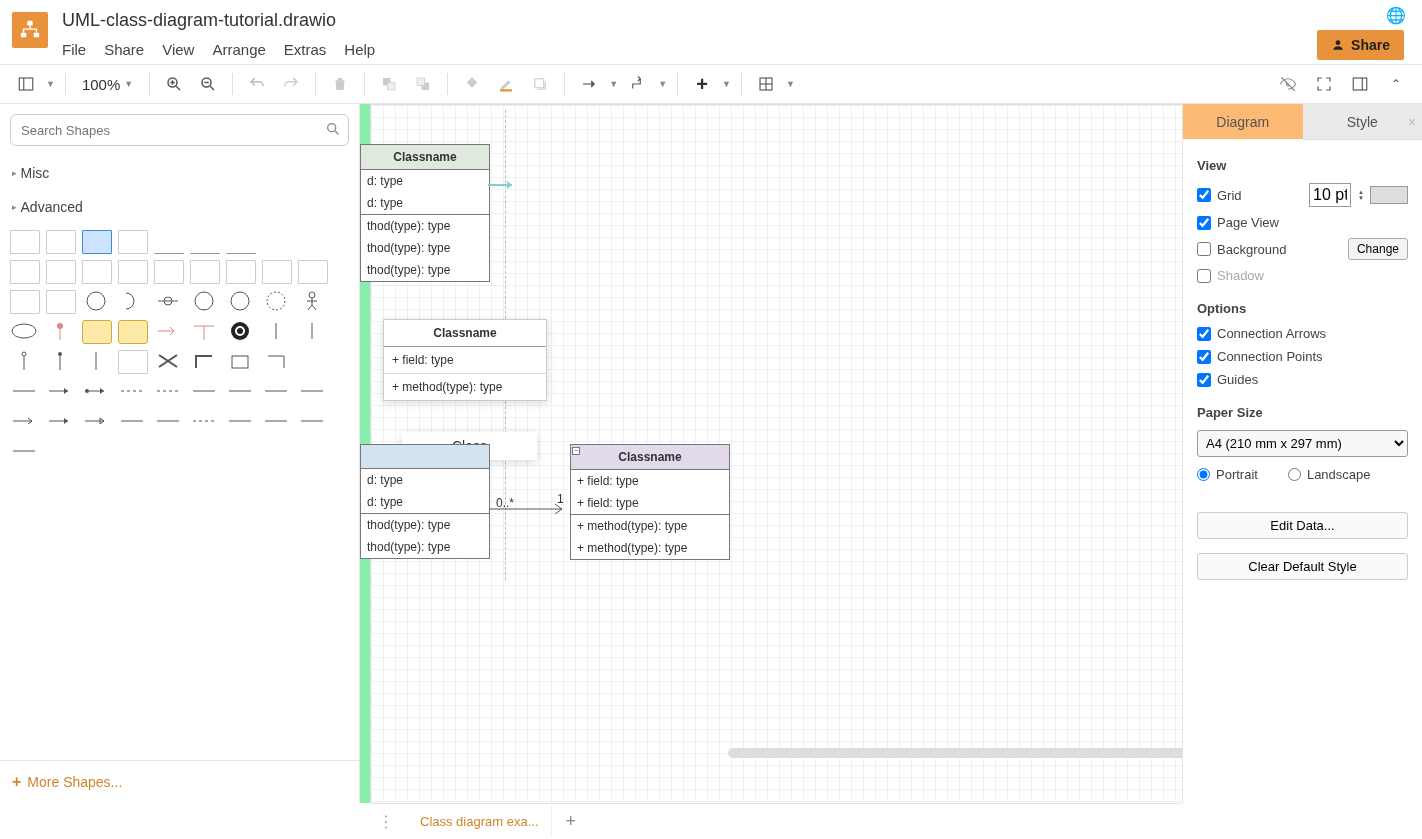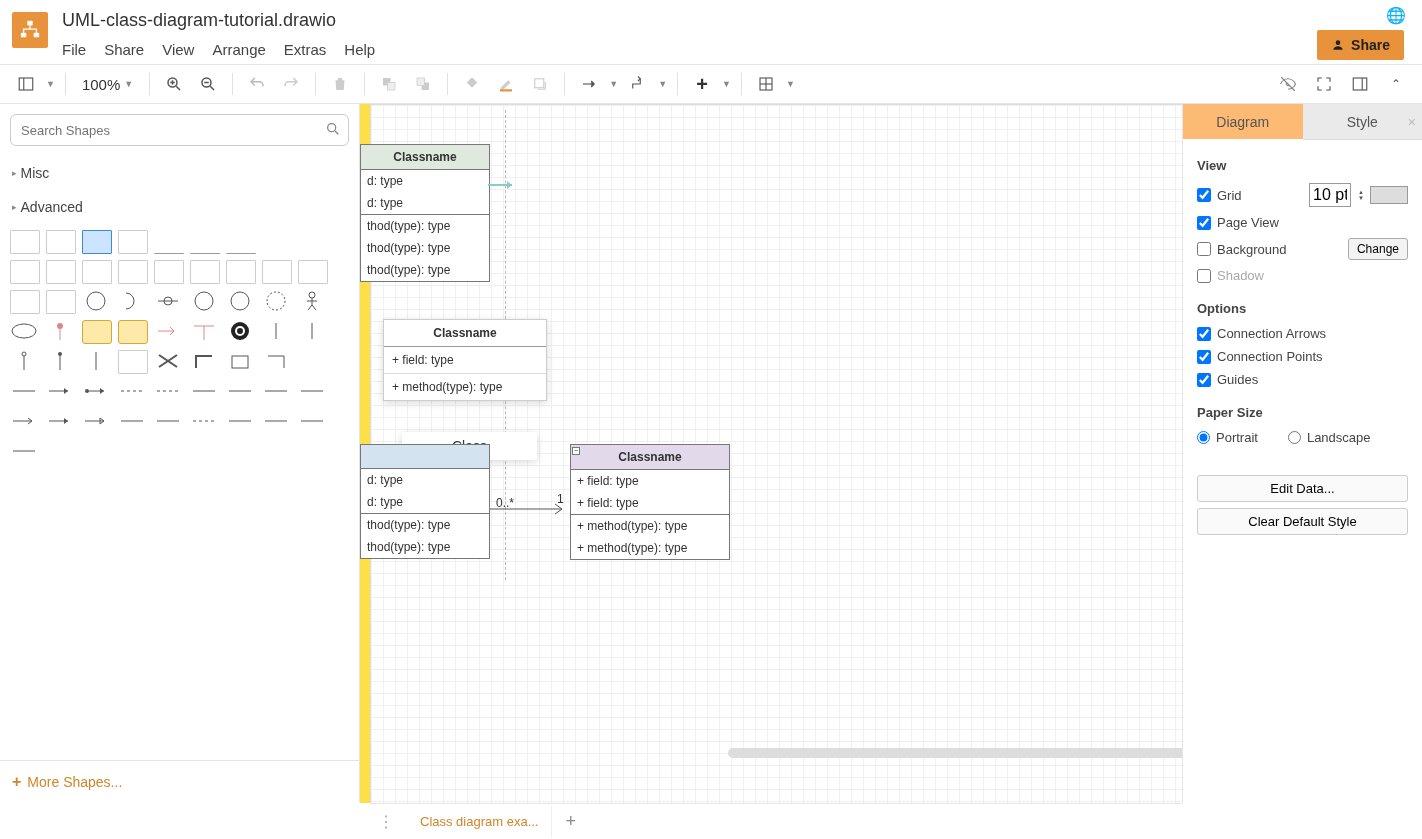--- a/index.html
+++ b/index.html
@@ -33,21 +33,21 @@
 .panel-header { padding: 9px 12px; font-size: 14px; color: #444; display: flex; align-items: center; gap: 4px; cursor: default; }
 .panel-header::before { content: "▸"; font-size: 9px; color: #888; }
 .panel-header.open::before { content: "▾"; }
 .sidebar-shapes { flex: 1; padding: 6px 10px; overflow: hidden; }
 .shape-grid { display: flex; flex-wrap: wrap; gap: 6px; }
 .shape-cell { width: 30px; height: 24px; border: 1px solid #ccc; border-radius: 1px; background: #fff; }
 .shape-cell.selected { background: #cce4ff; border-color: #3a8ad6; }
 .shape-cell.none { border: none; }
 .more-shapes { border-top: 1px solid #e5e5e5; padding: 12px; color: #d0852a; font-weight: 500; font-size: 14px; display: flex; align-items: center; gap: 6px; }
 
-.canvas-wrap { flex: 1; position: relative; background: #fde047; overflow: hidden; }
+.canvas-wrap { flex: 1; position: relative; background: #86efac; overflow: hidden; }
 .canvas-page { position: absolute; left: 10px; top: 0; width: 1157px; height: 790px; background: #fff; border: 1px solid #ddd; background-image: linear-gradient(to right, #f0f0f0 1px, transparent 1px), linear-gradient(to bottom, #f0f0f0 1px, transparent 1px), linear-gradient(to right, #e5e5e5 1px, transparent 1px), linear-gradient(to bottom, #e5e5e5 1px, transparent 1px); background-size: 12px 12px, 12px 12px, 60px 60px, 60px 60px; }
 .uml-class { position: absolute; background: #fff; border: 1px solid #777; font-size: 12px; }
 .uml-class .hdr { background: #dfe9dd; border-bottom: 1px solid #777; text-align: center; font-weight: 600; padding: 5px; }
 .uml-class .hdr.blue { background: #d4e3f0; }
 .uml-class .hdr.purple { background: #e2d9ea; }
 .uml-class .row { padding: 4px 6px; }
 .uml-class .section-sep { border-top: 1px solid #777; }
 .preview-float { position: absolute; background: #fff; border: 1px solid #ccc; box-shadow: 0 2px 8px rgba(0,0,0,0.15); font-size: 12px; }
 .preview-float .phdr { border-bottom: 1px solid #999; text-align: center; font-weight: 600; padding: 6px; }
 .preview-float .prow { padding: 6px 8px; border-bottom: 1px solid #ddd; }
@@ -70,21 +70,21 @@
 .rp-close { position: absolute; right: 6px; color: #bbb; font-size: 14px; }
 .rp-body { padding: 12px 14px; font-size: 13px; color: #444; }
 .rp-section-title { font-weight: 600; margin: 6px 0 10px 0; }
 .rp-row { display: flex; align-items: center; margin: 8px 0; gap: 6px; }
 .rp-row input[type=checkbox] { width: 14px; height: 14px; }
 .rp-row input[type=radio] { width: 13px; height: 13px; }
 .rp-grid-input { width: 42px; text-align: right; border: 1px solid #999; font-size: 16px; padding: 2px 3px; }
 .rp-swatch { width: 38px; height: 18px; border: 1px solid #999; background: #ddd; }
 .rp-btn { border: 1px solid #aaa; background: #f3f3f3; padding: 3px 8px; border-radius: 3px; font-size: 12px; }
 .rp-select { width: 100%; border: 1px solid #999; padding: 4px; font-size: 13px; border-radius: 3px; background: #f8f8f8; }
-.rp-wide-btn { width: 100%; border: 1px solid #ccc; background: #fafafa; padding: 5px; border-radius: 3px; font-size: 13px; margin-top: 6px; }
+.rp-wide-btn { width: 100%; border: 1px solid #ccc; background: #fafafa; padding: 5px; border-radius: 3px; font-size: 13px; margin-top: 14px; }
 </style>
 </head>
 <body>
 
 <div class="titlebar">
   <div class="logo">
     <svg viewBox="0 0 24 24">
         <rect x="9" y="2" width="6" height="5" fill="#fff" rx="1"></rect>
         <rect x="2" y="15" width="6" height="5" fill="#fff" rx="1"></rect>
         <rect x="16" y="15" width="6" height="5" fill="#fff" rx="1"></rect>
@@ -527,20 +527,23 @@
       <div class="rp-row">
         <input type="checkbox" checked="" style="">
         <span>Connection Points</span>
       </div>
       <div class="rp-row">
         <input type="checkbox" checked="" style="">
         <span>Guides</span>
       </div>
 
       <div class="rp-section-title" style="margin-top:18px">Paper Size</div>
+      <select class="rp-select">
+        <option>A4 (210 mm x 297 mm)</option>
+      </select>
       <div class="rp-row" style="margin-top:10px">
         <input type="radio" checked="" style="">
         <span>Portrait</span>
         <span style="width:18px"></span>
         <input type="radio" style="">
         <span>Landscape</span>
       </div>
 
       <button class="rp-wide-btn" style="margin-top:22px">Edit Data...</button>
       <button class="rp-wide-btn">Clear Default Style</button>

